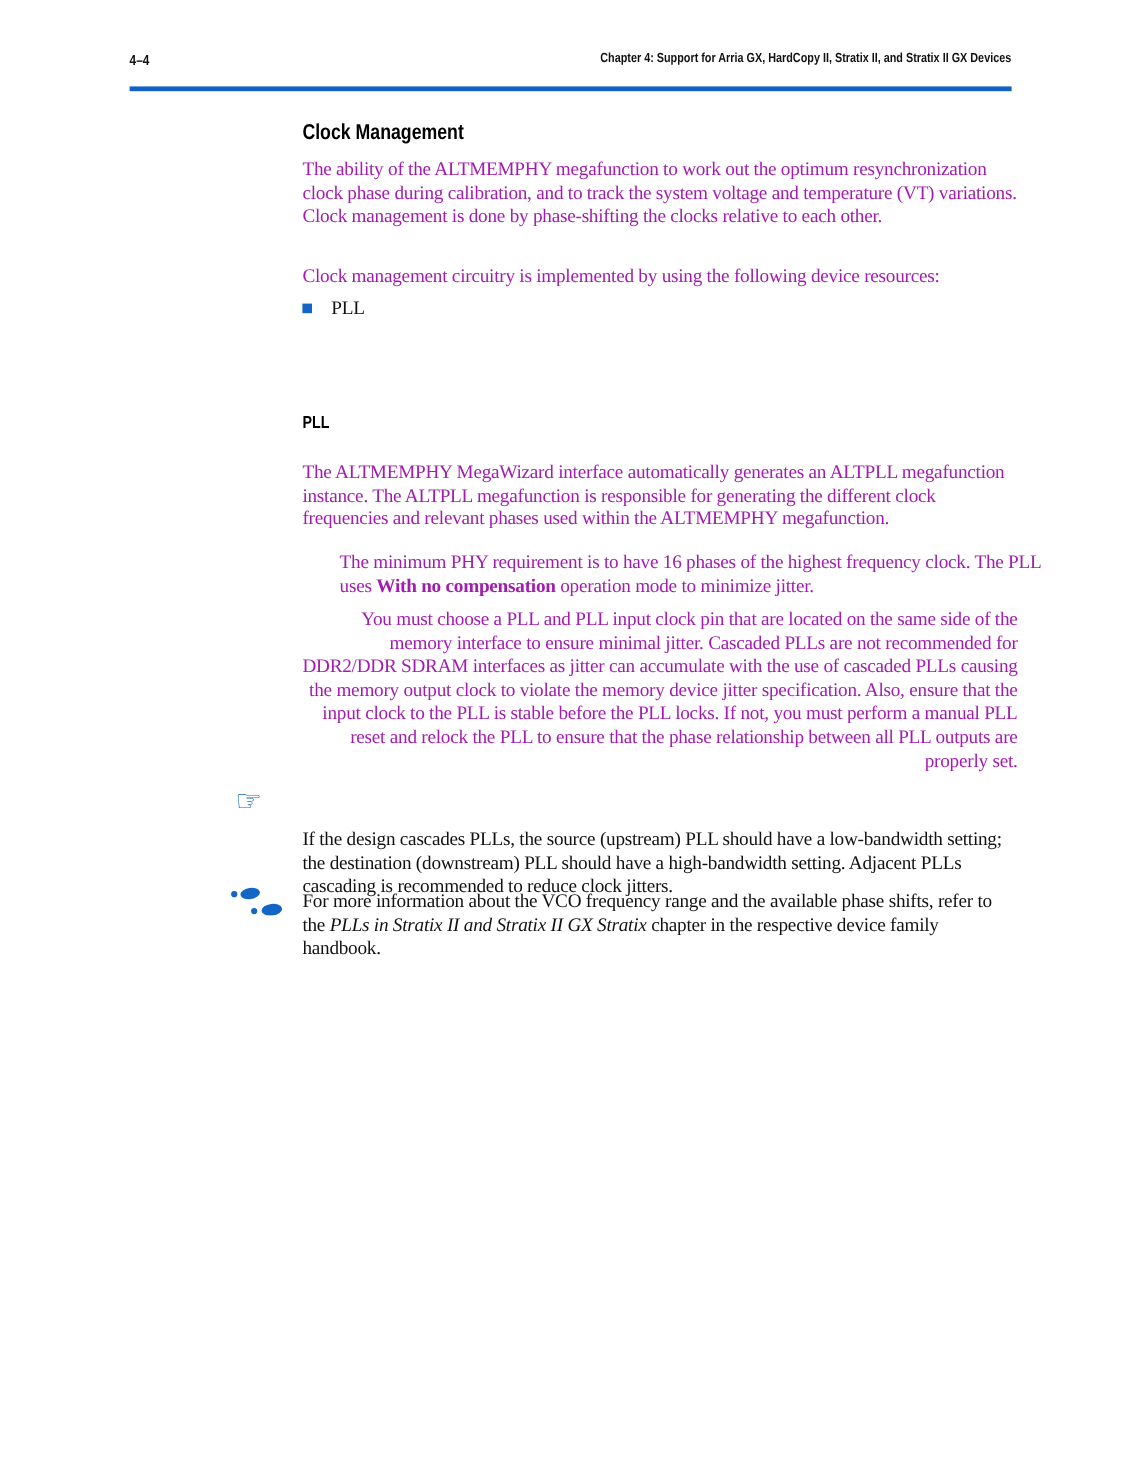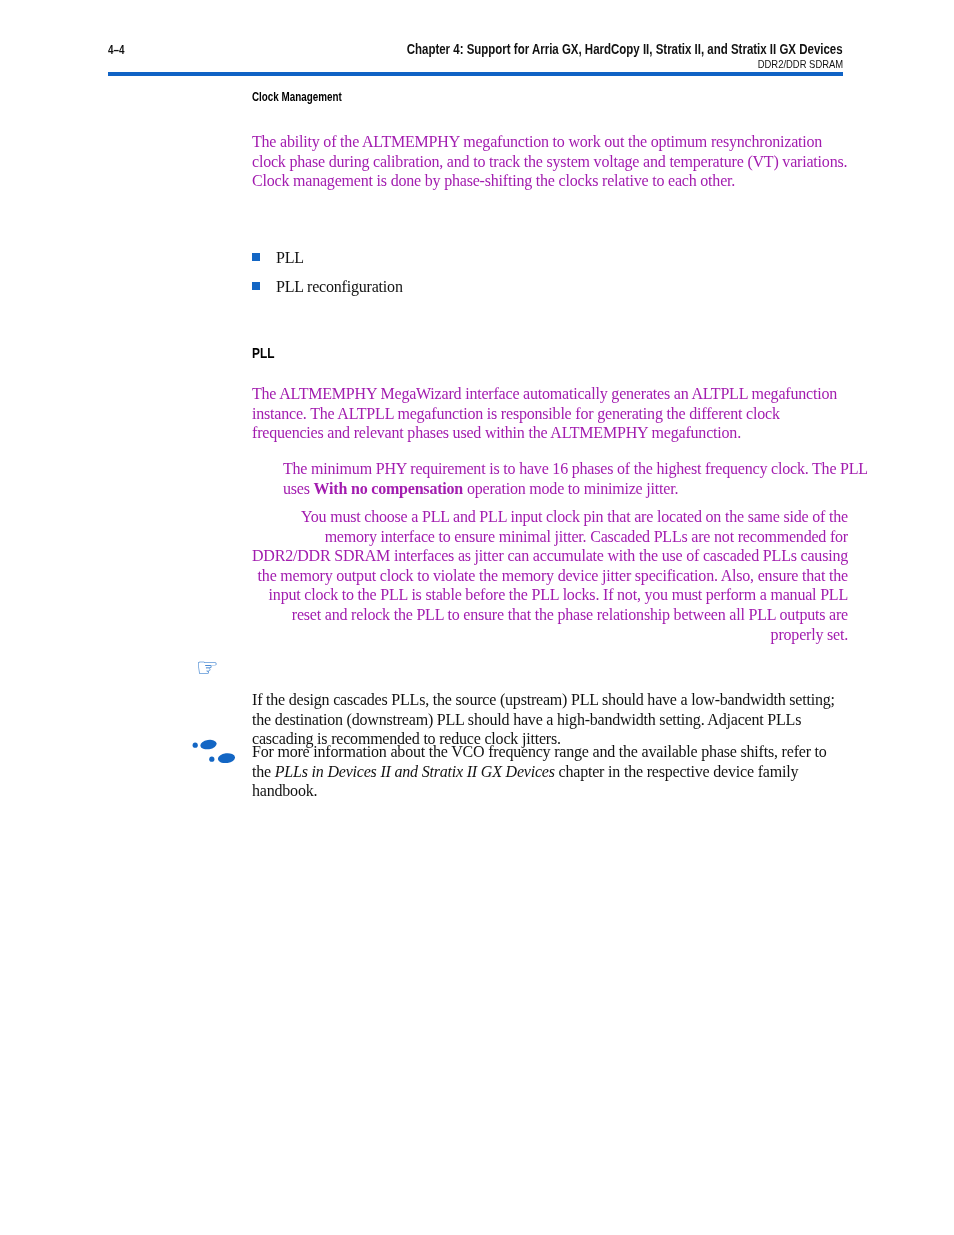--- a/index.html
+++ b/index.html
@@ -16,32 +16,32 @@
   .hdr-num {
     position:absolute; left:108px; top:43px;
     font-family:"Liberation Sans", sans-serif;
     font-weight:bold; font-size:12px; color:#111;
   }
   .hdr-right {
     position:absolute; right:111px; top:42px;
     text-align:right; color:#111;
     font-family:"Liberation Sans", sans-serif;
   }
-  .hdr-chapter { font-weight:bold; font-size:14px; line-height:15px; }
+  .hdr-chapter { font-weight:bold; font-size:11px; line-height:15px; }
   .hdr-sub     { font-size:11.5px; line-height:15px; }
   .cond   { display:inline-block; transform:scaleX(.82); transform-origin:0 50%; white-space:nowrap; }
   .cond-r { display:inline-block; transform:scaleX(.82); transform-origin:100% 50%; white-space:nowrap; }
   .rule {
     position:absolute; left:108px; right:111px; top:72px; height:4px;
   }
   
   .h-main {
-    position:absolute; left:252px; top:90px;
+    position:absolute; left:252px; top:100px;
     font-family:"Liberation Sans", sans-serif;
-    font-weight:bold; font-size:12px; color:#000;
+    font-weight:bold; font-size:18px; color:#000;
   }
   .h-sub {
     position:absolute; left:252px; top:345px;
     font-family:"Liberation Sans", sans-serif;
     font-weight:bold; font-size:14.5px; color:#000;
   }
   .para {
     position:absolute; left:252px; width:596px;
     font-size:16px; line-height:19.6px; letter-spacing:-0.2px;
     color:#a21caf;
@@ -91,40 +91,34 @@
 
 <div class="page">
 
   <div class="hdr-num">
     <span class="cond">4–4</span>
   </div>
   <div class="hdr-right">
     <div class="hdr-chapter">
       <span class="cond-r">Chapter 4:  Support for Arria GX, HardCopy II, Stratix II, and Stratix II GX Devices</span>
     </div>
-    <div class="hdr-sub">
-      <span class="cond-r">DDR2/DDR SDRAM</span>
-    </div>
   </div>
   <div class="rule" style="background: rgb(16, 99, 197);"></div>
 
   <div class="h-main">
     <span class="cond">Clock Management</span>
   </div>
 
   <p class="para p-a">The ability of the ALTMEMPHY megafunction to work out the optimum resynchronization clock phase during calibration, and to track the system voltage and temperature (VT) variations. Clock management is done by phase-shifting the clocks relative to each other.</p>
+  <p class="para p-b">Clock management circuitry is implemented by using the following device resources:</p>
 
   <ul class="bullets">
     <li>
       <span class="sq" style="background: rgb(19, 102, 196);"></span>
       <span>PLL</span>
-    </li>
-    <li>
-      <span class="sq" style="background: rgb(19, 102, 196);"></span>
-      <span>PLL reconfiguration</span>
     </li>
   </ul>
 
   <div class="h-sub">
     <span class="cond">PLL</span>
   </div>
 
   <p class="para p-c">The ALTMEMPHY MegaWizard interface automatically generates an ALTPLL megafunction instance. The ALTPLL megafunction is responsible for generating the different clock frequencies and relevant phases used within the ALTMEMPHY megafunction.</p>
 
   <p class="para p-d"><span>The minimum PHY requirement is to have 16 phases of the highest frequency clock. The PLL uses </span><span class="bold-inline">With no compensation</span><span> operation mode to minimize jitter.</span></p>
@@ -135,19 +129,19 @@
   <p class="note-text n1">If the design cascades PLLs, the source (upstream) PLL should have a low-bandwidth setting; the destination (downstream) PLL should have a high-bandwidth setting. Adjacent PLLs cascading is recommended to reduce clock jitters.</p>
 
   <div class="steps-icon">
     <svg width="44" height="24" viewBox="0 0 44 24" xmlns="http://www.w3.org/2000/svg">
       <circle class="blue-fill" cx="3.2" cy="6.2" r="2.6" fill="#1366c4"></circle>
       <ellipse class="blue-fill" cx="16.5" cy="5.6" rx="8.2" ry="4.6" transform="rotate(-9 16.5 5.6)" fill="#1366c4"></ellipse>
       <circle class="blue-fill" cx="19.8" cy="20.2" r="2.6" fill="#1366c4"></circle>
       <ellipse class="blue-fill" cx="34.5" cy="19.2" rx="8.6" ry="4.9" transform="rotate(-7 34.5 19.2)" fill="#1366c4"></ellipse>
     </svg>
   </div>
-  <p class="note-text n2"><span>For more information about the VCO frequency range and the available phase shifts, refer to the </span><span class="italic-inline">PLLs in Devices II and Stratix II GX Devices</span><span> chapter in the respective device family handbook.</span></p>
+  <p class="note-text n2"><span>For more information about the VCO frequency range and the available phase shifts, refer to the </span><span class="italic-inline">PLLs in Stratix II and Stratix II GX Stratix</span><span> chapter in the respective device family handbook.</span></p>
 
   <div class="ftr-right">
     <span class="cond-r"><span>© January 2010</span><span class="ftr-gap"></span><span>Altera Corporation</span></span>
   </div>
 
 </div>
 
 </body></html>

